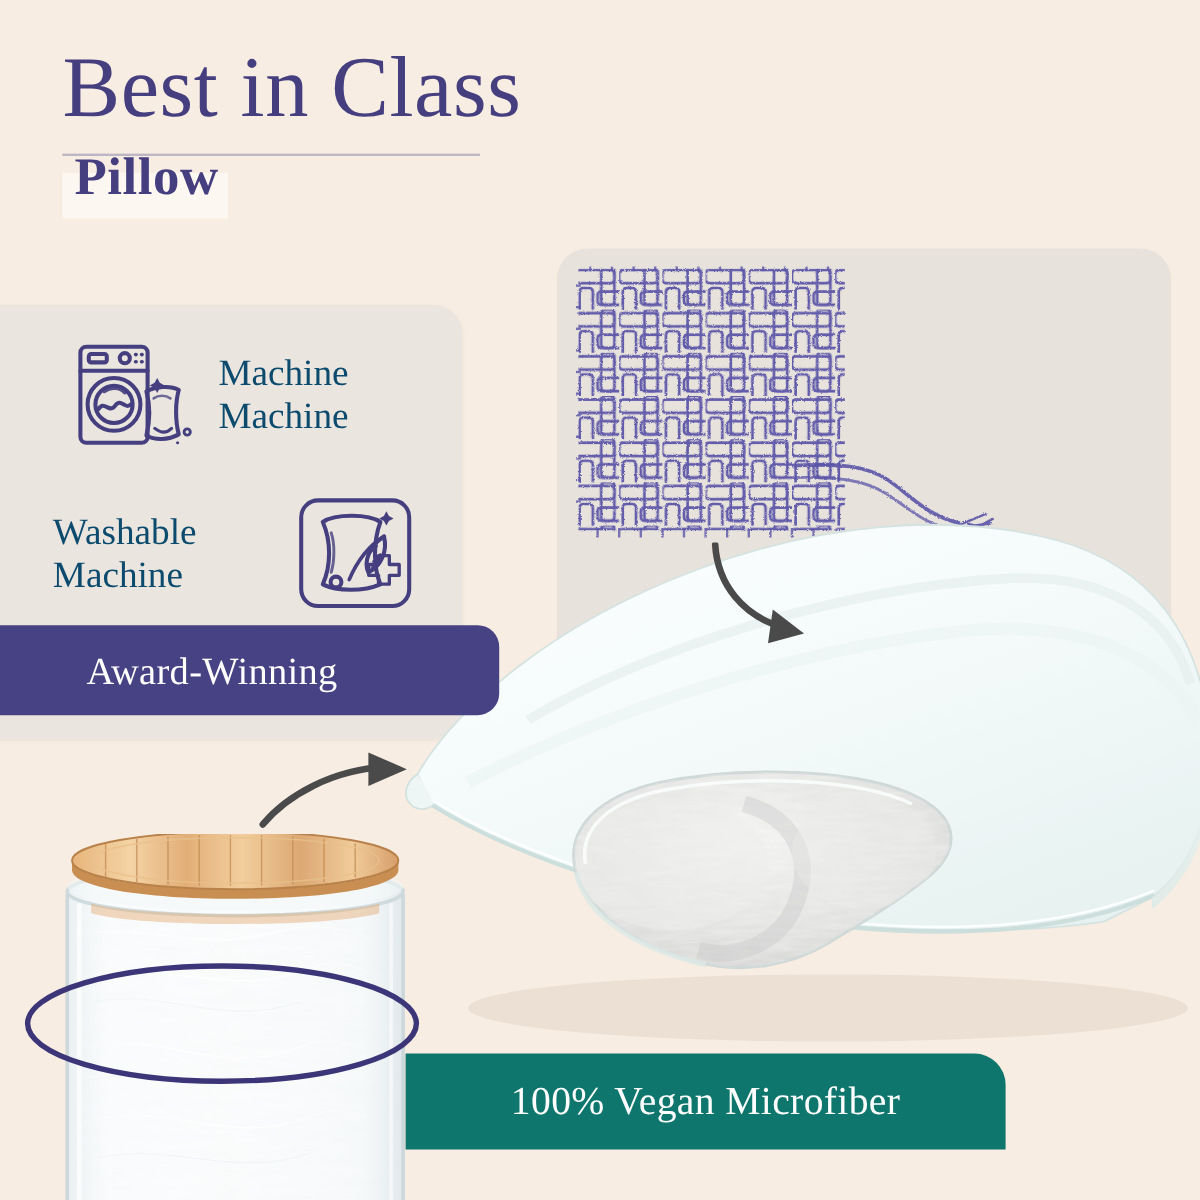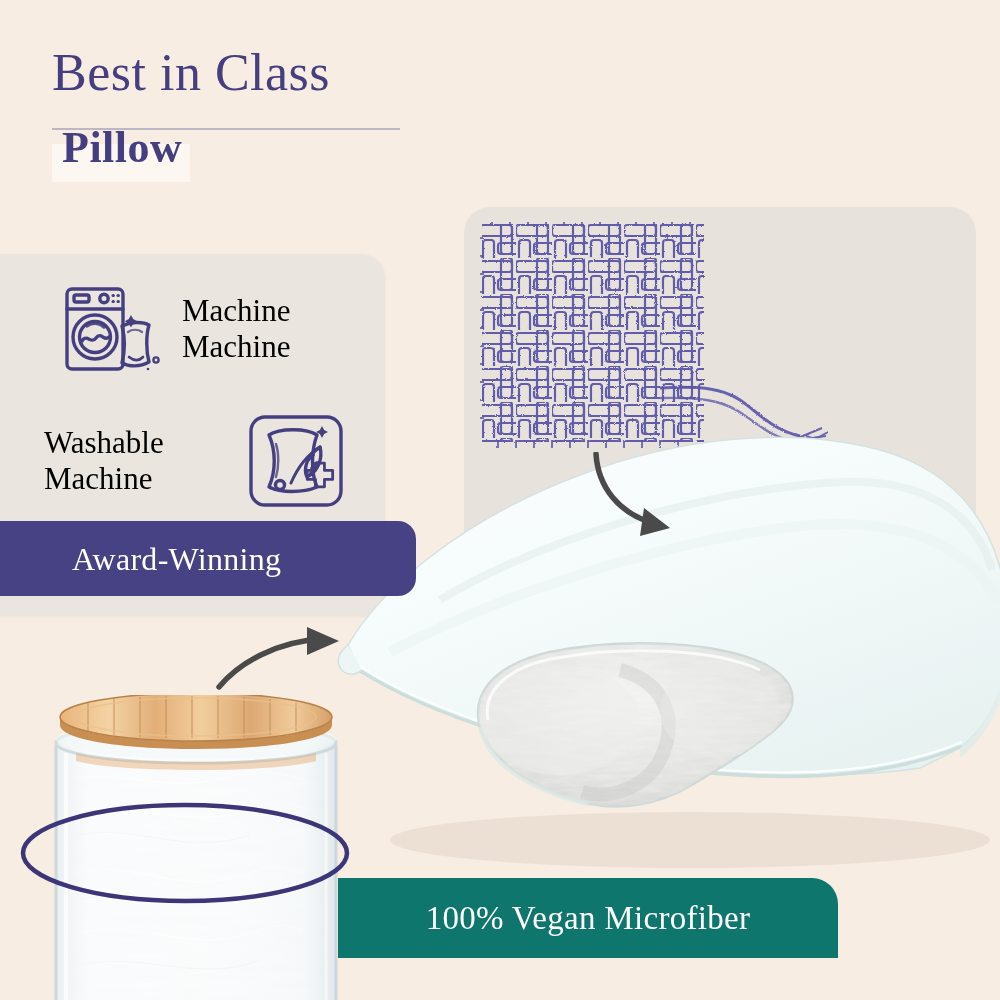--- a/index.html
+++ b/index.html
@@ -20,21 +20,21 @@
 
   
   #headline {
     position: absolute;
     left: 52px;
     top: 38px;
     width: 520px;
     z-index: 40;
   }
   #title-line1 {
-    font-size: 52px;
+    font-size: 72px;
     line-height: 70px;
     color: #453F80;
     font-weight: 400;
     letter-spacing: 0.5px;
     white-space: nowrap;
   }
   #title-line2-wrap {
     position: relative;
     display: inline-block;
     margin-top: 6px;
@@ -83,21 +83,21 @@
   .feature-icon {
     flex: 0 0 auto;
     width: 104px;
     height: 104px;
     position: relative;
   }
   .feature-icon svg { display: block; width: 104px; height: 104px; }
   .feature-label {
     font-size: 31px;
     line-height: 36px;
-    color: #000000;
+    color: #0c4a6e;
     font-weight: 400;
   }
   #washable-label { margin-left: 18px; }
   #allergy-label { margin-right: 16px; text-align: left; width: 185px; }
 
   #card-divider {
     position: absolute;
     left: 52px;
     top: 128px;
     width: 348px;

